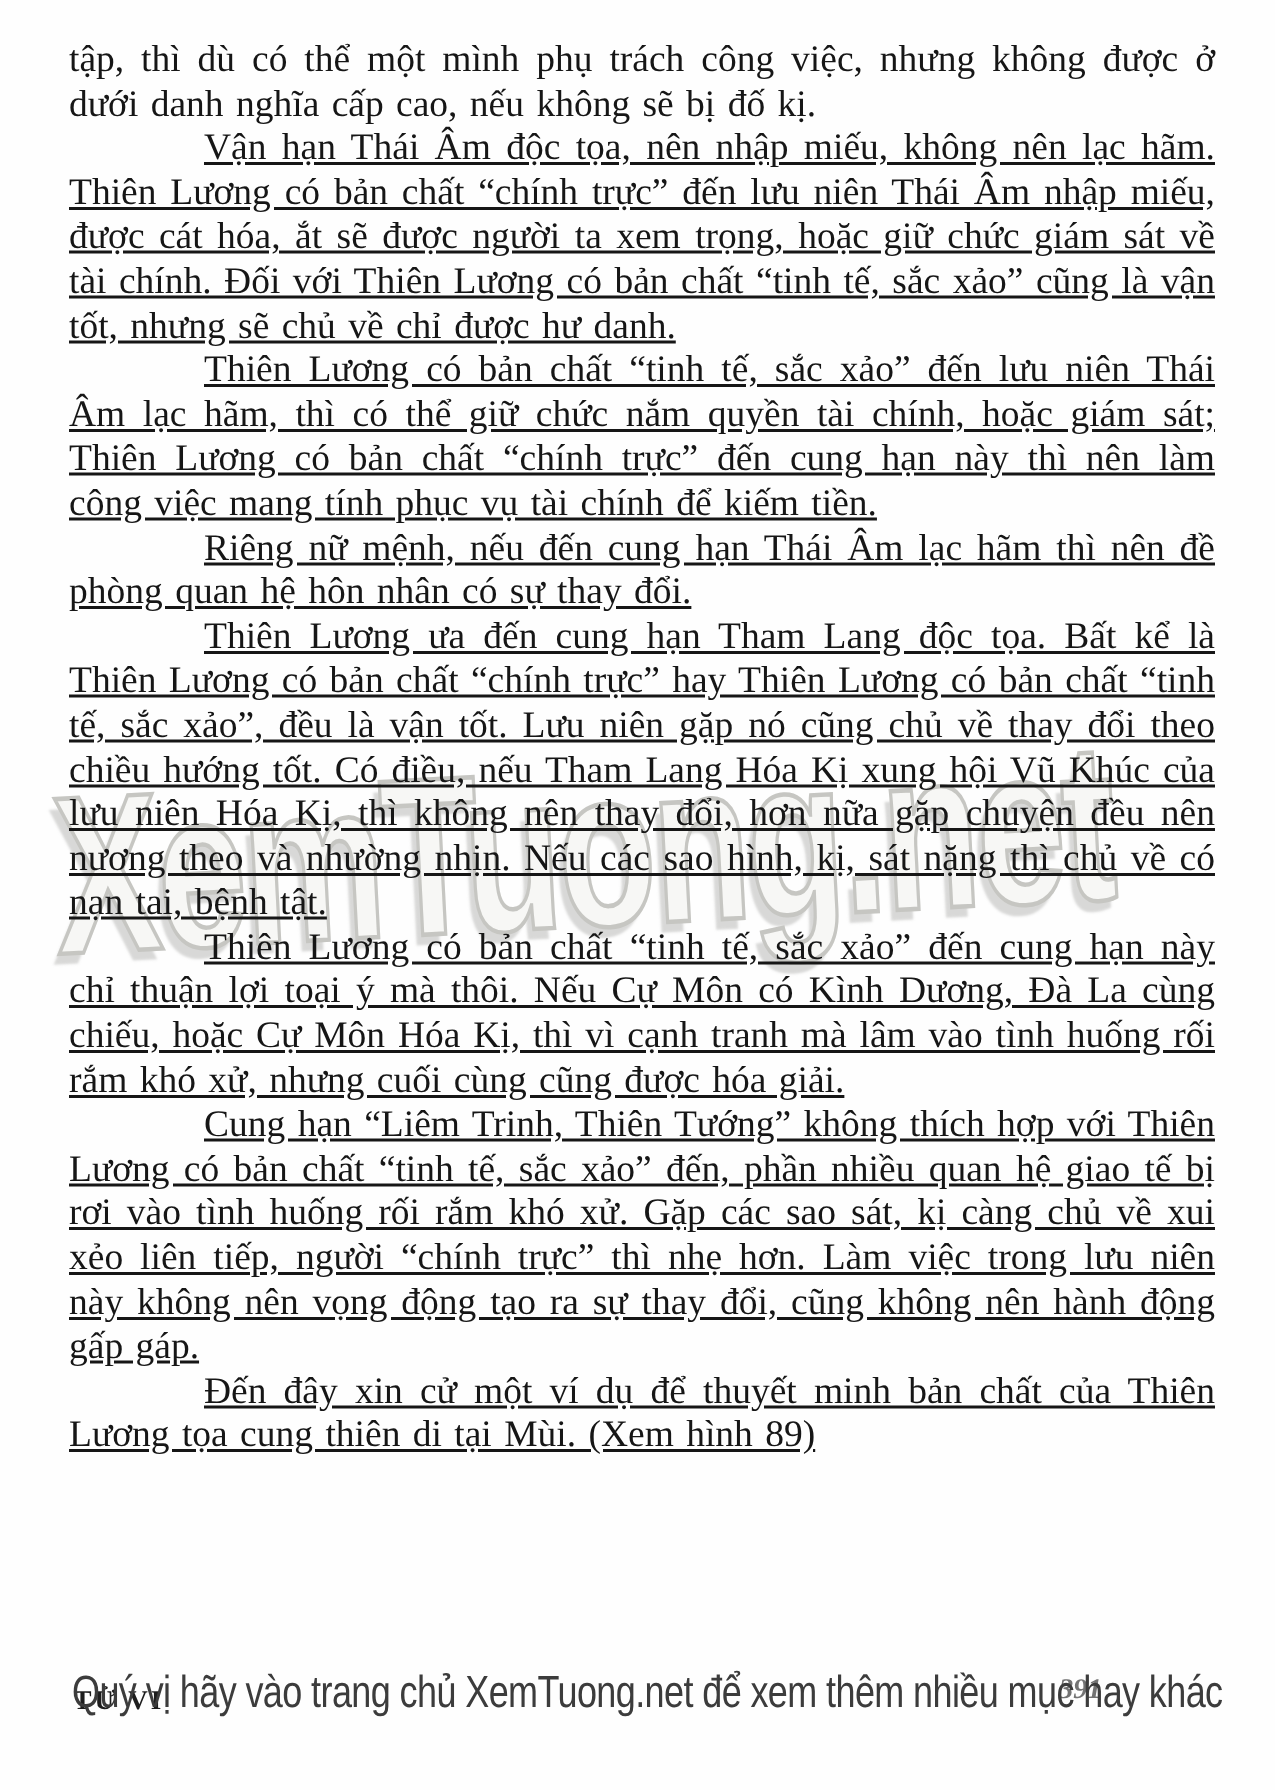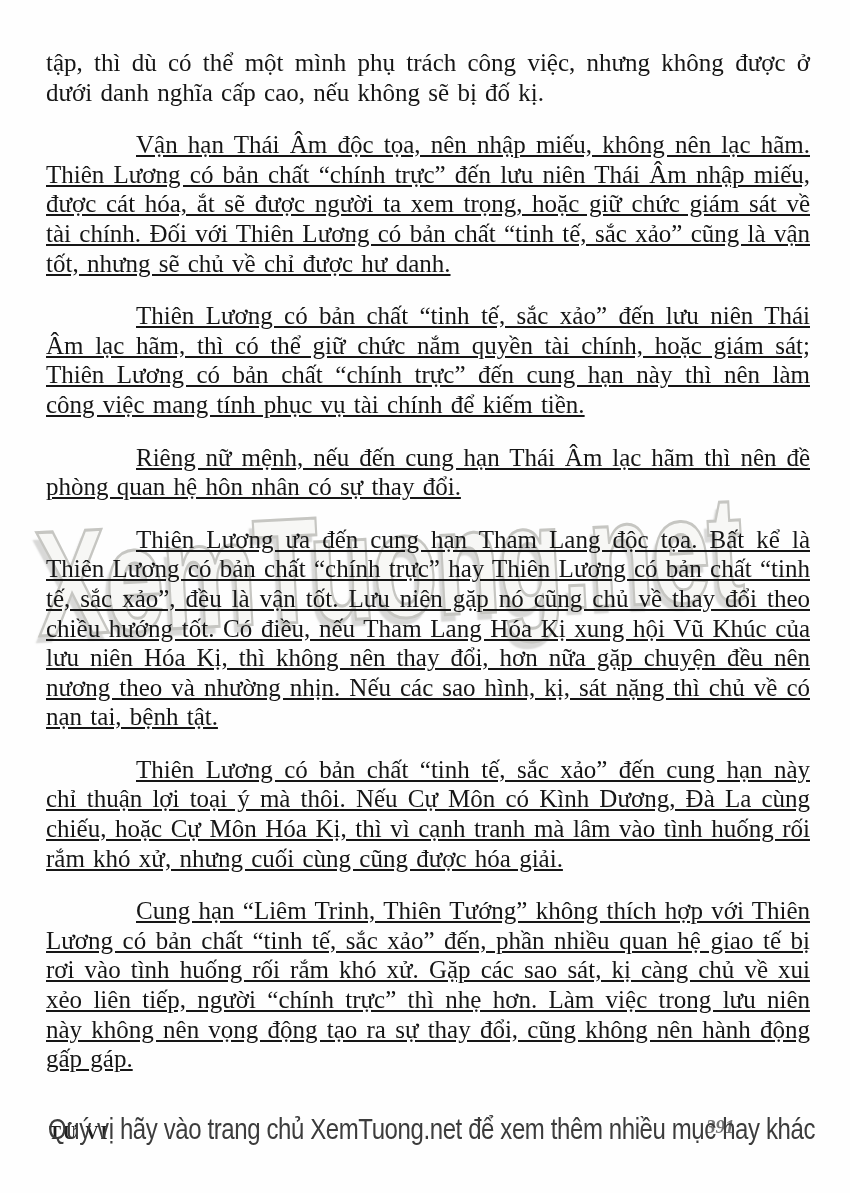--- a/index.html
+++ b/index.html
@@ -33,21 +33,21 @@
   }
   .content {
     position: relative;
     z-index: 1;
     padding: 25px 40px 0 46px;
     text-align: justify;
     font-size: 25px;
     line-height: 29.6px;
     word-spacing: 2px;
   }
-  .content p { text-indent: 0; margin-top: 23px; }
+  .content p { text-indent: 0; }
   .content p.indent { text-indent: 90px; text-decoration: underline; }
   
   .footer {
     position: absolute;
     left: 0;
     top: 1108px;
     width: 838px;
     height: 53px;
     z-index: 1;
   }
@@ -93,20 +93,21 @@
   <div class="watermark">XemTuong.net</div>
 
   <div class="content">
     <p>tập, thì dù có thể một mình phụ trách công việc, nhưng không được ở dưới danh nghĩa cấp cao, nếu không sẽ bị đố kị.</p>
     <p class="indent">Vận hạn Thái Âm độc tọa, nên nhập miếu, không nên lạc hãm. Thiên Lương có bản chất “chính trực” đến lưu niên Thái Âm nhập miếu, được cát hóa, ắt sẽ được người ta xem trọng, hoặc giữ chức giám sát về tài chính. Đối với Thiên Lương có bản chất “tinh tế, sắc xảo” cũng là vận tốt, nhưng sẽ chủ về chỉ được hư danh.</p>
     <p class="indent">Thiên Lương có bản chất “tinh tế, sắc xảo” đến lưu niên Thái Âm lạc hãm, thì có thể giữ chức nắm quyền tài chính, hoặc giám sát; Thiên Lương có bản chất “chính trực” đến cung hạn này thì nên làm công việc mang tính phục vụ tài chính để kiếm tiền.</p>
     <p class="indent">Riêng nữ mệnh, nếu đến cung hạn Thái Âm lạc hãm thì nên đề phòng quan hệ hôn nhân có sự thay đổi.</p>
     <p class="indent">Thiên Lương ưa đến cung hạn Tham Lang độc tọa. Bất kể là Thiên Lương có bản chất “chính trực” hay Thiên Lương có bản chất “tinh tế, sắc xảo”, đều là vận tốt. Lưu niên gặp nó cũng chủ về thay đổi theo chiều hướng tốt. Có điều, nếu Tham Lang Hóa Kị xung hội Vũ Khúc của lưu niên Hóa Kị, thì không nên thay đổi, hơn nữa gặp chuyện đều nên nương theo và nhường nhịn. Nếu các sao hình, kị, sát nặng thì chủ về có nạn tai, bệnh tật.</p>
     <p class="indent">Thiên Lương có bản chất “tinh tế, sắc xảo” đến cung hạn này chỉ thuận lợi toại ý mà thôi. Nếu Cự Môn có Kình Dương, Đà La cùng chiếu, hoặc Cự Môn Hóa Kị, thì vì cạnh tranh mà lâm vào tình huống rối rắm khó xử, nhưng cuối cùng cũng được hóa giải.</p>
     <p class="indent">Cung hạn “Liêm Trinh, Thiên Tướng” không thích hợp với Thiên Lương có bản chất “tinh tế, sắc xảo” đến, phần nhiều quan hệ giao tế bị rơi vào tình huống rối rắm khó xử. Gặp các sao sát, kị càng chủ về xui xẻo liên tiếp, người “chính trực” thì nhẹ hơn. Làm việc trong lưu niên này không nên vọng động tạo ra sự thay đổi, cũng không nên hành động gấp gáp.</p>
+    <p class="indent">Đến đây xin cử một ví dụ để thuyết minh bản chất của Thiên Lương tọa cung thiên di tại Mùi. (Xem hình 89)</p>
   </div>
 
   <div class="footer">
     <span class="footer-underlay-left">TỬ VI</span>
     <span class="footer-page-number">391</span>
     <span class="footer-overlay">Quý vị hãy vào trang chủ XemTuong.net để xem thêm nhiều mục hay khác</span>
   </div>
 
 </div>
 

